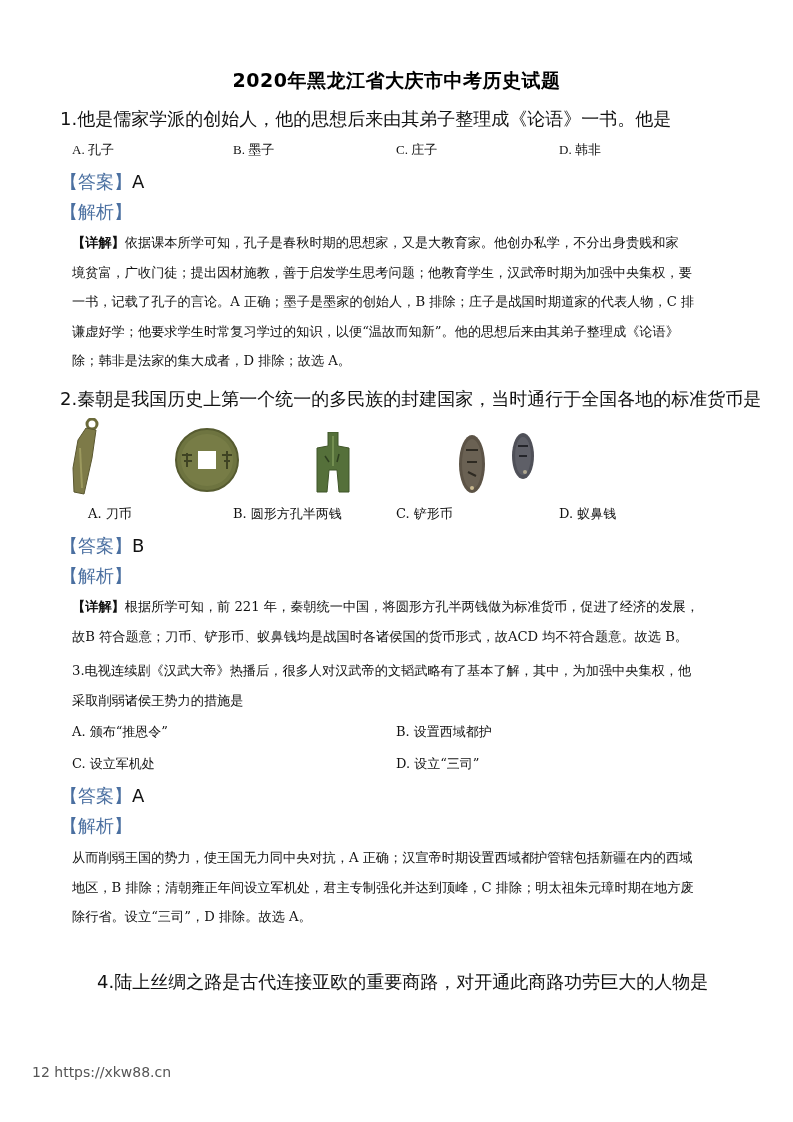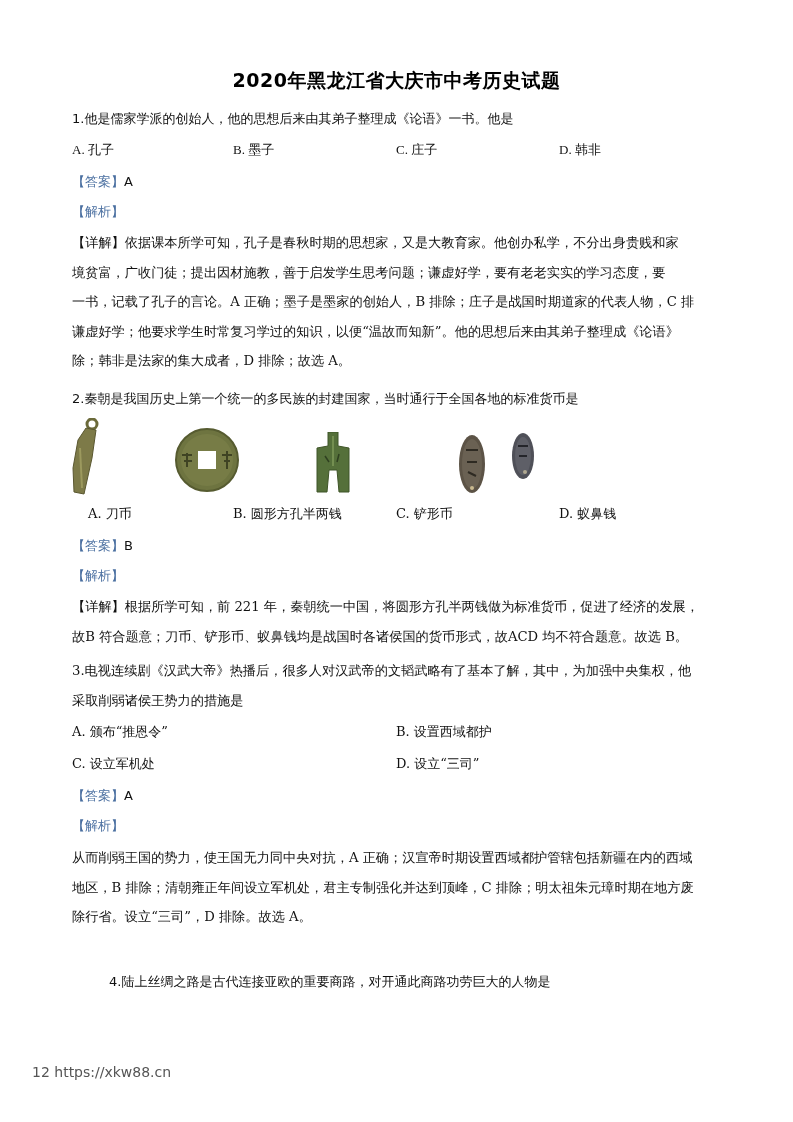--- a/index.html
+++ b/index.html
@@ -8,29 +8,29 @@
     font-family: "DejaVu Serif", "Liberation Serif", serif;
     color: #111;
   }
   .page { position: absolute; left: 0; top: 0; width: 793px; height: 1122px; border-radius: 18px; }
   .title {
     position: absolute; top: 68px; left: 0; width: 793px; text-align: center;
     font-family: "DejaVu Sans", "Liberation Sans", sans-serif;
     font-weight: bold; font-size: 19px; letter-spacing: 0.5px; color: #000;
   }
   .line {
-    position: absolute; left: 72px; font-size: 13px; line-height: 18px; white-space: nowrap;
+    position: absolute; left: 60px; font-size: 18px; line-height: 18px; white-space: nowrap;
   }
   .q { font-family: "DejaVu Sans", "Liberation Sans", sans-serif; }
   .para {
     position: absolute; left: 72px; width: 652px; font-size: 13.2px; line-height: 29.5px;
     text-align: justify;
   }
   .tag { color: #4a6fa0; }
-  .bold-tag { font-weight: normal; }
+  .bold-tag { font-weight: bold; }
   .opt { position: absolute; font-size: 13px; line-height: 18px; white-space: nowrap; font-family: Liberation Serif, serif; }
   .opt-serif { font-family: "DejaVu Serif", "Liberation Serif", serif; }
   .coin { position: absolute; }
   .footer {
     position: absolute; top: 1064px; left: 0; width: 793px; text-align: left;
     font-family: "DejaVu Sans", "Liberation Sans", sans-serif; font-size: 14px; color: #555; padding-left: 32px;
   }
 </style>
 </head>
 <body>
@@ -47,21 +47,21 @@
 
   <div class="line q" style="top:173px;">
     <span class="tag">【答案】</span><span>A</span>
   </div>
   <div class="line q" style="top:203px;">
     <span class="tag">【解析】</span>
   </div>
 
   <div class="para" style="top:228px;">
     <div><span class="bold-tag">【详解】</span><span>依据课本所学可知，孔子是春秋时期的思想家，又是大教育家。他创办私学，不分出身贵贱和家</span></div>
-    <div>境贫富，广收门徒；提出因材施教，善于启发学生思考问题；谦虚好学，要有老老实实的学习态度，要</div>
+    <div>境贫富，广收门徒；提出因材施教，善于启发学生思考问题；他教育学生，汉武帝时期为加强中央集权，要</div>
     <div>一书，记载了孔子的言论。A 正确；墨子是墨家的创始人，B 排除；庄子是战国时期道家的代表人物，C 排</div>
     <div>谦虚好学；他要求学生时常复习学过的知识，以便“温故而知新”。他的思想后来由其弟子整理成《论语》</div>
     <div>除；韩非是法家的集大成者，D 排除；故选 A。</div>
   </div>
 
   <div class="line q" style="top:390px;">2.秦朝是我国历史上第一个统一的多民族的封建国家，当时通行于全国各地的标准货币是</div>
 
   <svg class="coin" style="left:70px; top:418px;" width="30" height="78" viewBox="0 0 30 78">
     <circle cx="22" cy="6" r="5" fill="none" stroke="#6b6a3a" stroke-width="3"></circle>
     <path d="M16 10 L26 12 L22 40 L14 76 L4 74 L3 50 L8 22 Z" fill="#7d7a48" stroke="#5a5730" stroke-width="1"></path>

